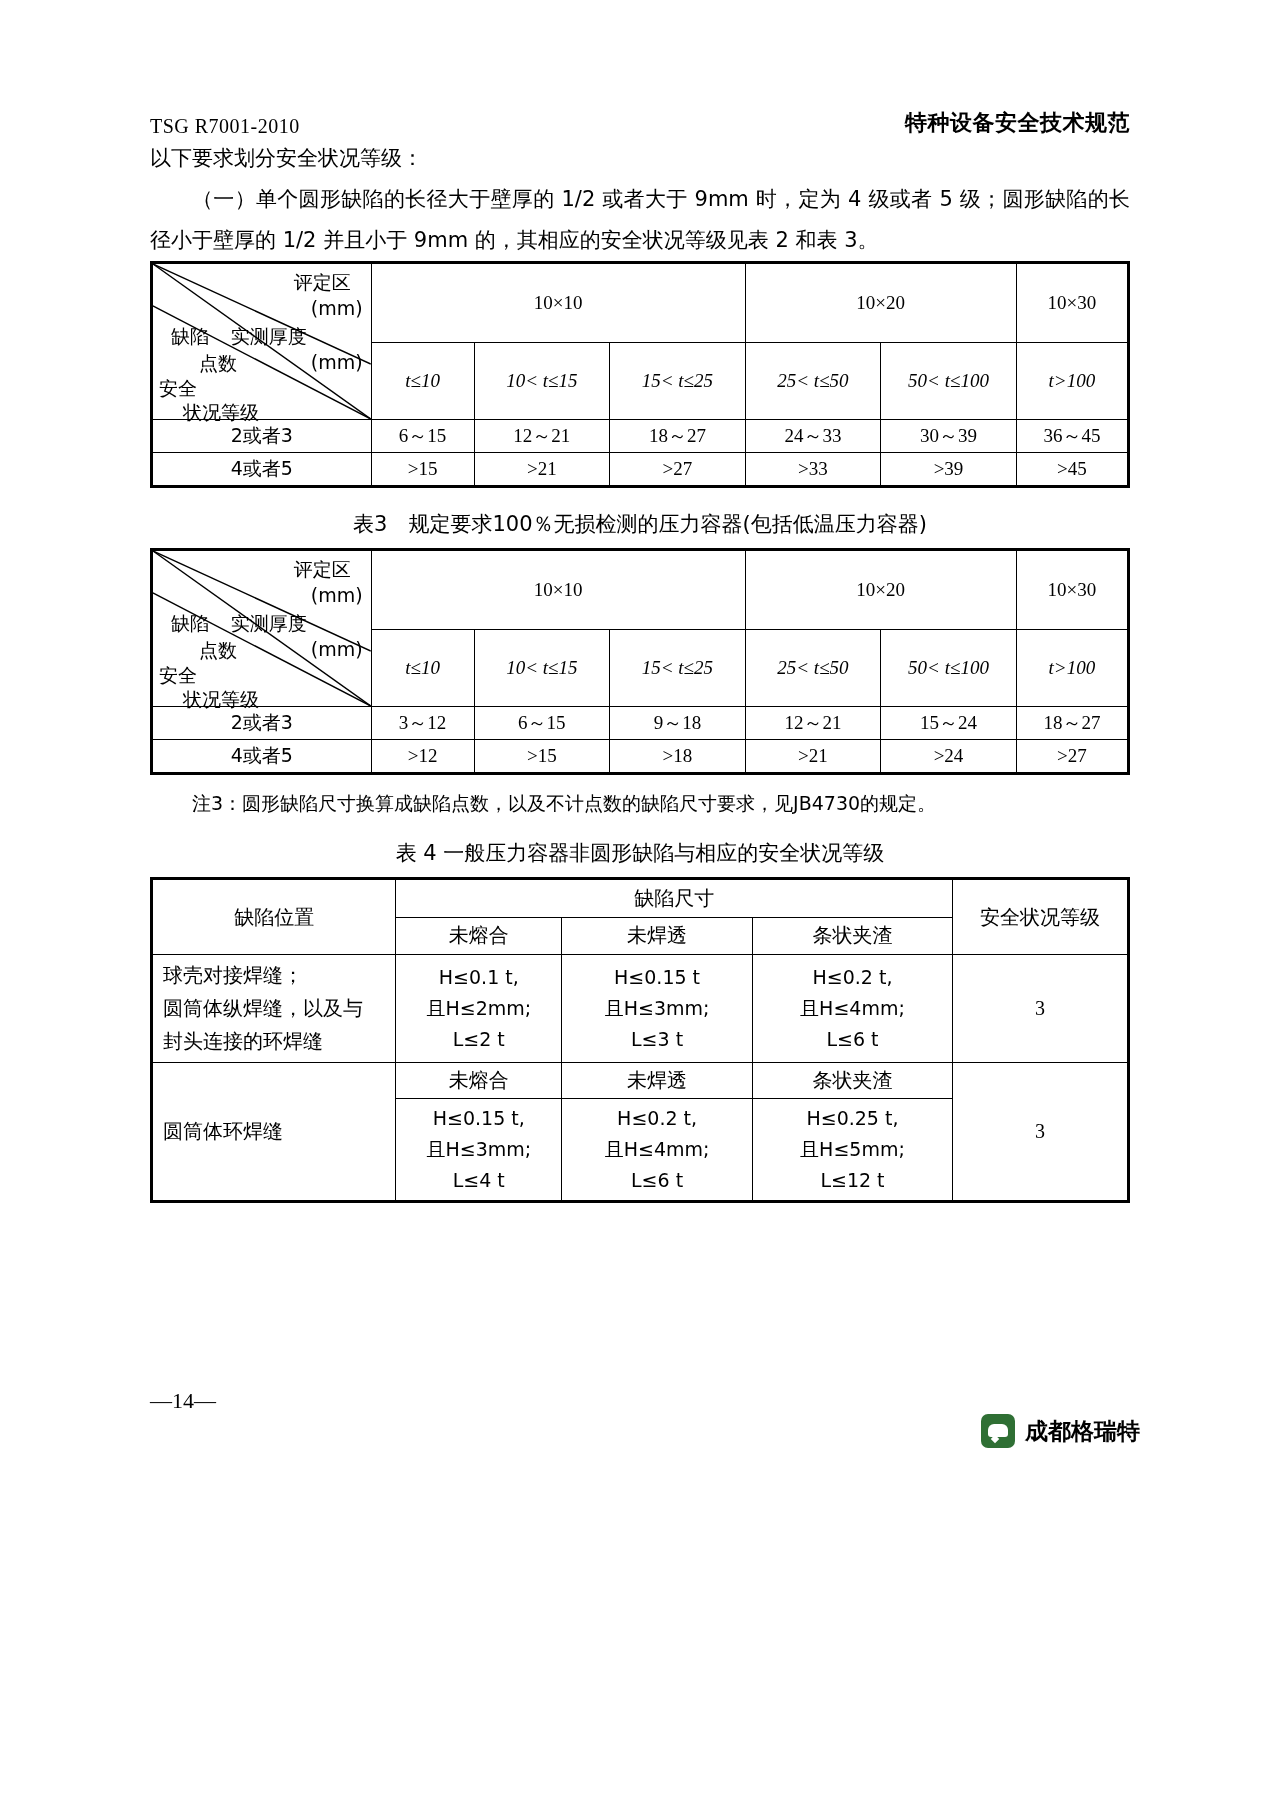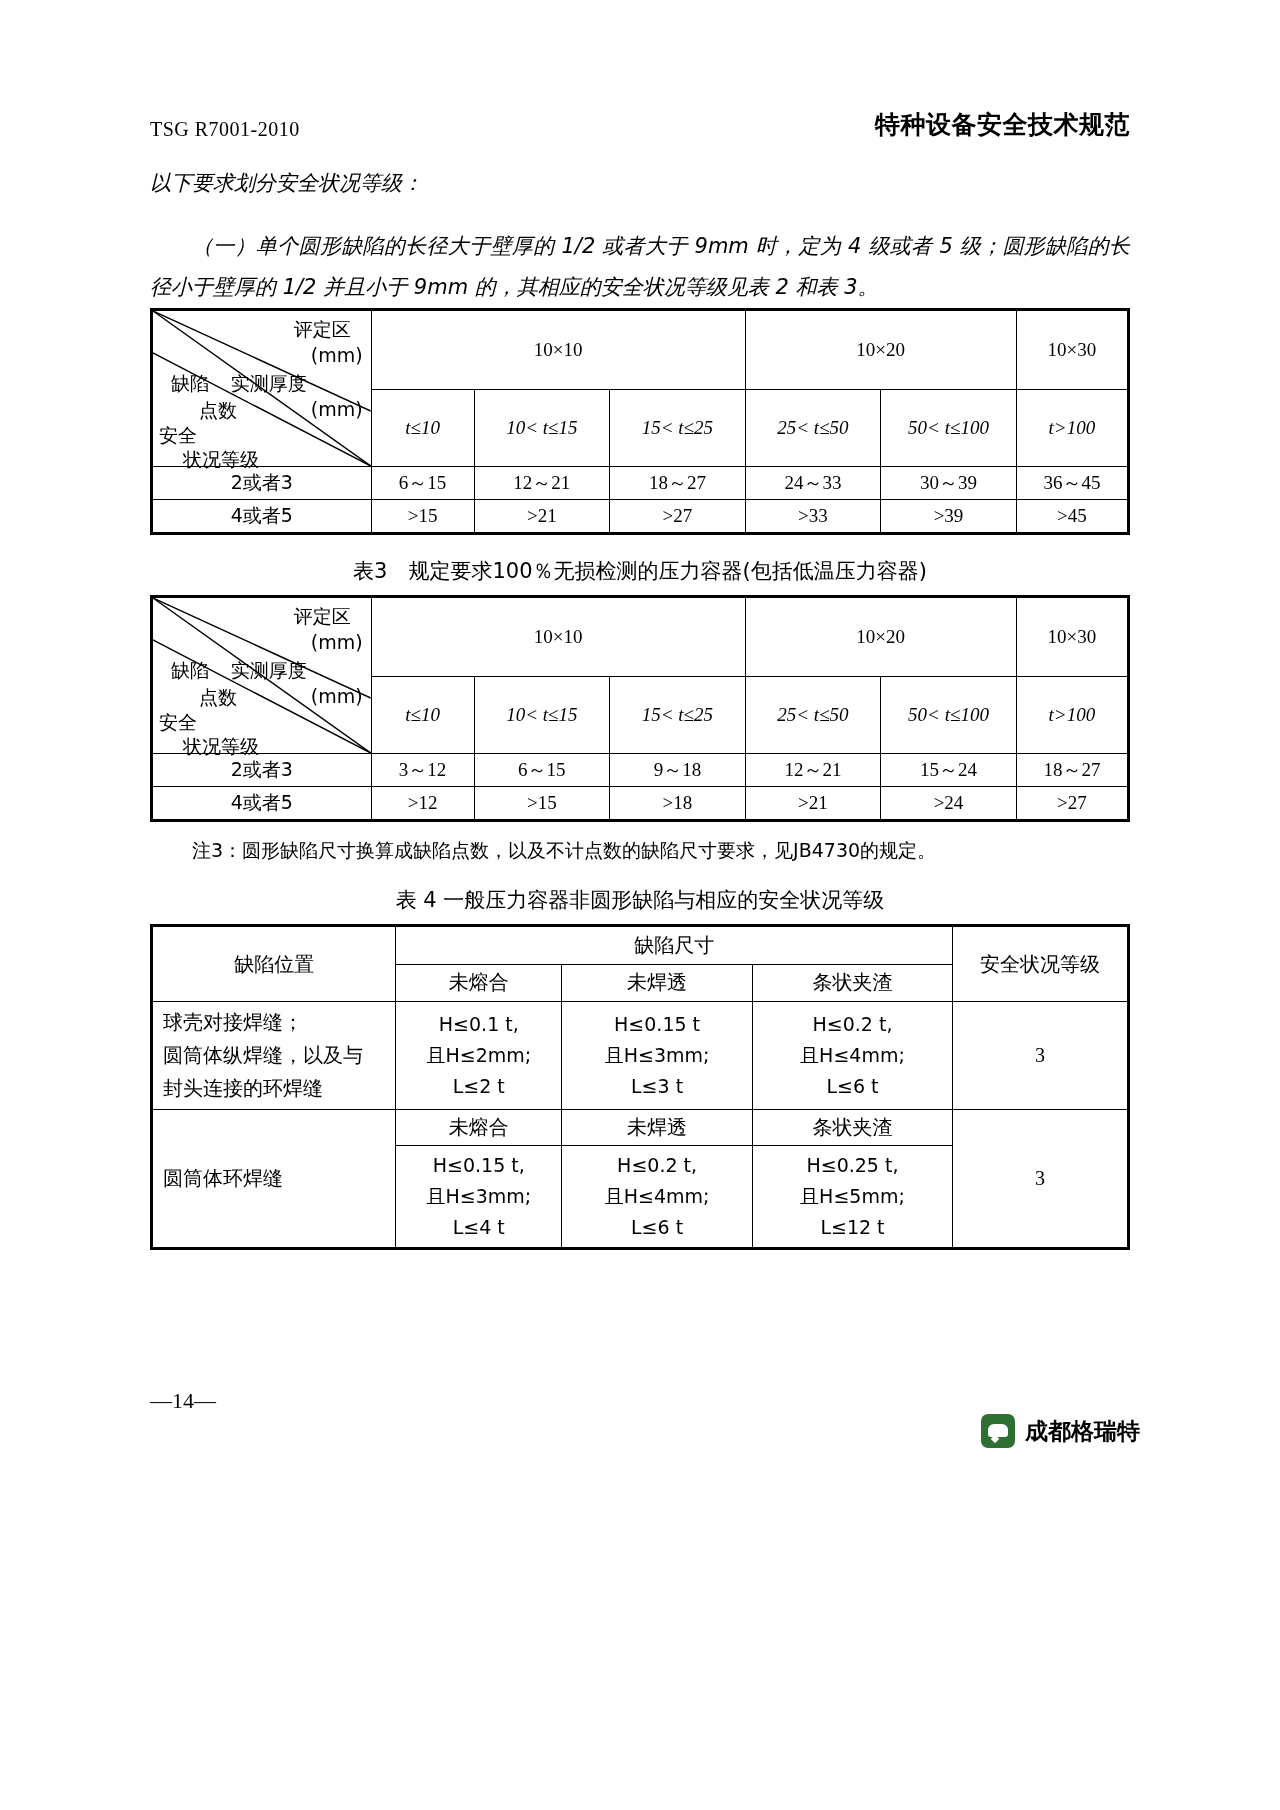--- a/index.html
+++ b/index.html
@@ -30,31 +30,29 @@
     padding-top: 108px;
     font-size: 19px;
     letter-spacing: 0.5px;
   }
   .header .left {
     font-family: "Liberation Serif", serif;
     font-size: 20px;
   }
   .header .right {
     font-family: "DejaVu Sans", sans-serif;
-    font-size: 25px;
+    font-size: 22px;
     font-weight: 600;
   }
   
   .para {
     font-family: "DejaVu Sans", sans-serif;
     font-size: 21px;
     line-height: 41px;
-    margin-top: 22px;
     text-align: justify;
-    font-style: italic;
   }
   .para.indent {
     text-indent: 42px;
   }
   .tbl-title {
     font-family: "DejaVu Sans", sans-serif;
     font-size: 21px;
     text-align: center;
     margin-top: 22px;
     margin-bottom: 10px;

